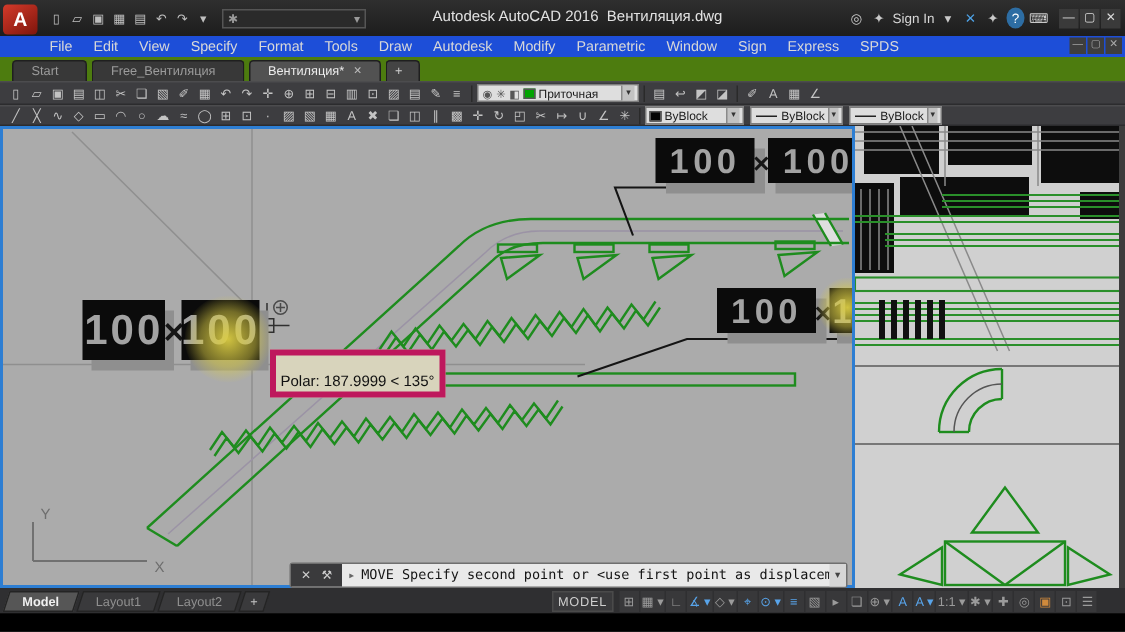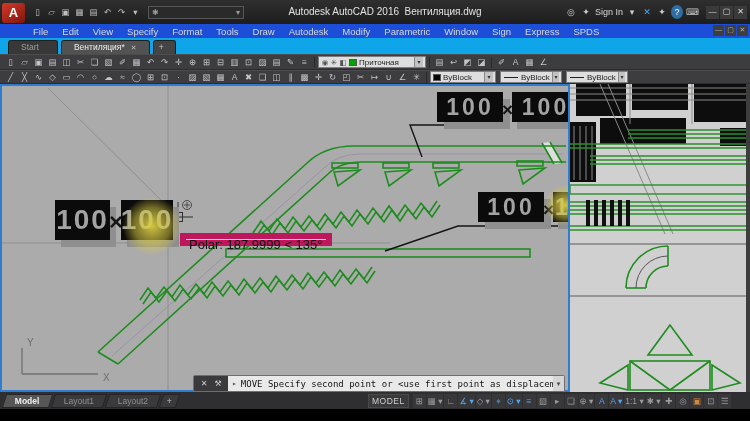--- a/index.html
+++ b/index.html
@@ -31,21 +31,21 @@
   .winbtns .wb{width:13px;height:13px;line-height:12px;text-align:center;font-size:8px;color:#ddd;background:#3a3a3a}
 
   
   .menubar{position:absolute;left:0;top:24px;width:750px;height:14px;background:#1d4ed8;
     display:flex;align-items:center;padding-left:26px}
   .menubar .mi{font-size:9.5px;color:#d8d8d8;padding:0 7px;white-space:nowrap}
   .docbtns{position:absolute;right:2px;top:25px;display:flex;gap:1px}
   .docbtns .wb{width:11px;height:11px;line-height:10px;text-align:center;font-size:7px;color:#aaa;background:#3e3e3e}
 
   
-  .filetabs{position:absolute;left:0;top:38px;width:750px;height:16px;background:#0ea5e9;
+  .filetabs{position:absolute;left:0;top:38px;width:750px;height:16px;background:#4d7c0f;
     display:flex;align-items:flex-end;padding-left:8px;gap:3px}
   .ftab{height:14px;line-height:13px;padding:0 12px;font-size:8.5px;color:#9c9c9c;
     background:#383838;border:1px solid #1f1f1f;border-bottom:none;border-radius:3px 3px 0 0;
     display:flex;align-items:center;gap:6px;white-space:nowrap}
   .ftab.active{background:#525252;color:#ececec}
   .ftab.plus{padding:0 5px;background:#444;color:#cfcfcf}
   .ftab .tclose{font-size:7px;color:#bbb}
 
   
   .toolbar{position:absolute;left:0;width:750px;background:#3d3d40;display:flex;align-items:center;
@@ -67,21 +67,21 @@
   .viewport{position:absolute;left:0;top:84px;width:570px;height:308px;background:#ababab;
     border:2px solid #2d7ed3;overflow:hidden}
   .viewport svg{position:absolute;left:0;top:0}
   .dshadow{position:absolute;background:#8f8f8f}
   .dbox{position:absolute;background:#0b0b0b;display:flex;align-items:center;justify-content:center;
     font-weight:bold;color:#a3a3a3}
   .xsep{position:absolute;color:#161616;font-weight:bold}
   .blob{position:absolute;border-radius:50%;
     background:radial-gradient(circle,rgba(219,205,68,.95) 0%,rgba(219,205,68,.5) 45%,rgba(219,205,68,0) 72%)}
   .cad-tooltip{position:absolute;left:178px;top:147px;height:13px;background:#d8d4bc;
-    border:6px solid #be185d;font-size:13px;color:#111;line-height:11px;padding:0 3px;white-space:nowrap}
+    border:4px solid #be185d;font-size:10px;color:#111;line-height:11px;padding:12px 3px;white-space:nowrap}
 
   
   .rpanel{position:absolute;left:570px;top:84px;width:180px;height:308px;background:#d0d0d0;overflow:hidden}
 
   
   .cmddock{position:absolute;left:193px;top:375px;width:372px;height:17px;display:flex;
     border:1px solid #6f6f6f;background:#e9e9e9;border-radius:2px;z-index:6}
   .cmd-left{width:34px;background:#3a3a3c;display:flex;align-items:center;justify-content:center;gap:4px}
   .cmd-left .tbi{color:#cfcfcf;font-size:8px;min-width:10px}
   .cmd-input{flex:1;display:flex;align-items:center;font-family:"DejaVu Sans Mono",monospace;
@@ -174,20 +174,24 @@
     <span class="wb">✕</span>
   </div>
 
 <div class="filetabs">
 
     <span class="ftab">
       <span>Start</span>
       <span class="tclose"></span>
     </span>
 
+    <span class="ftab">
+      <span>Free_Вентиляция</span>
+      <span class="tclose"></span>
+    </span>
 
 
     <span class="ftab active">
       <span>Вентиляция*</span>
       <span class="tclose">✕</span>
     </span>
 
     <span class="ftab plus">
       <span>+</span>
       <span class="tclose"></span>

